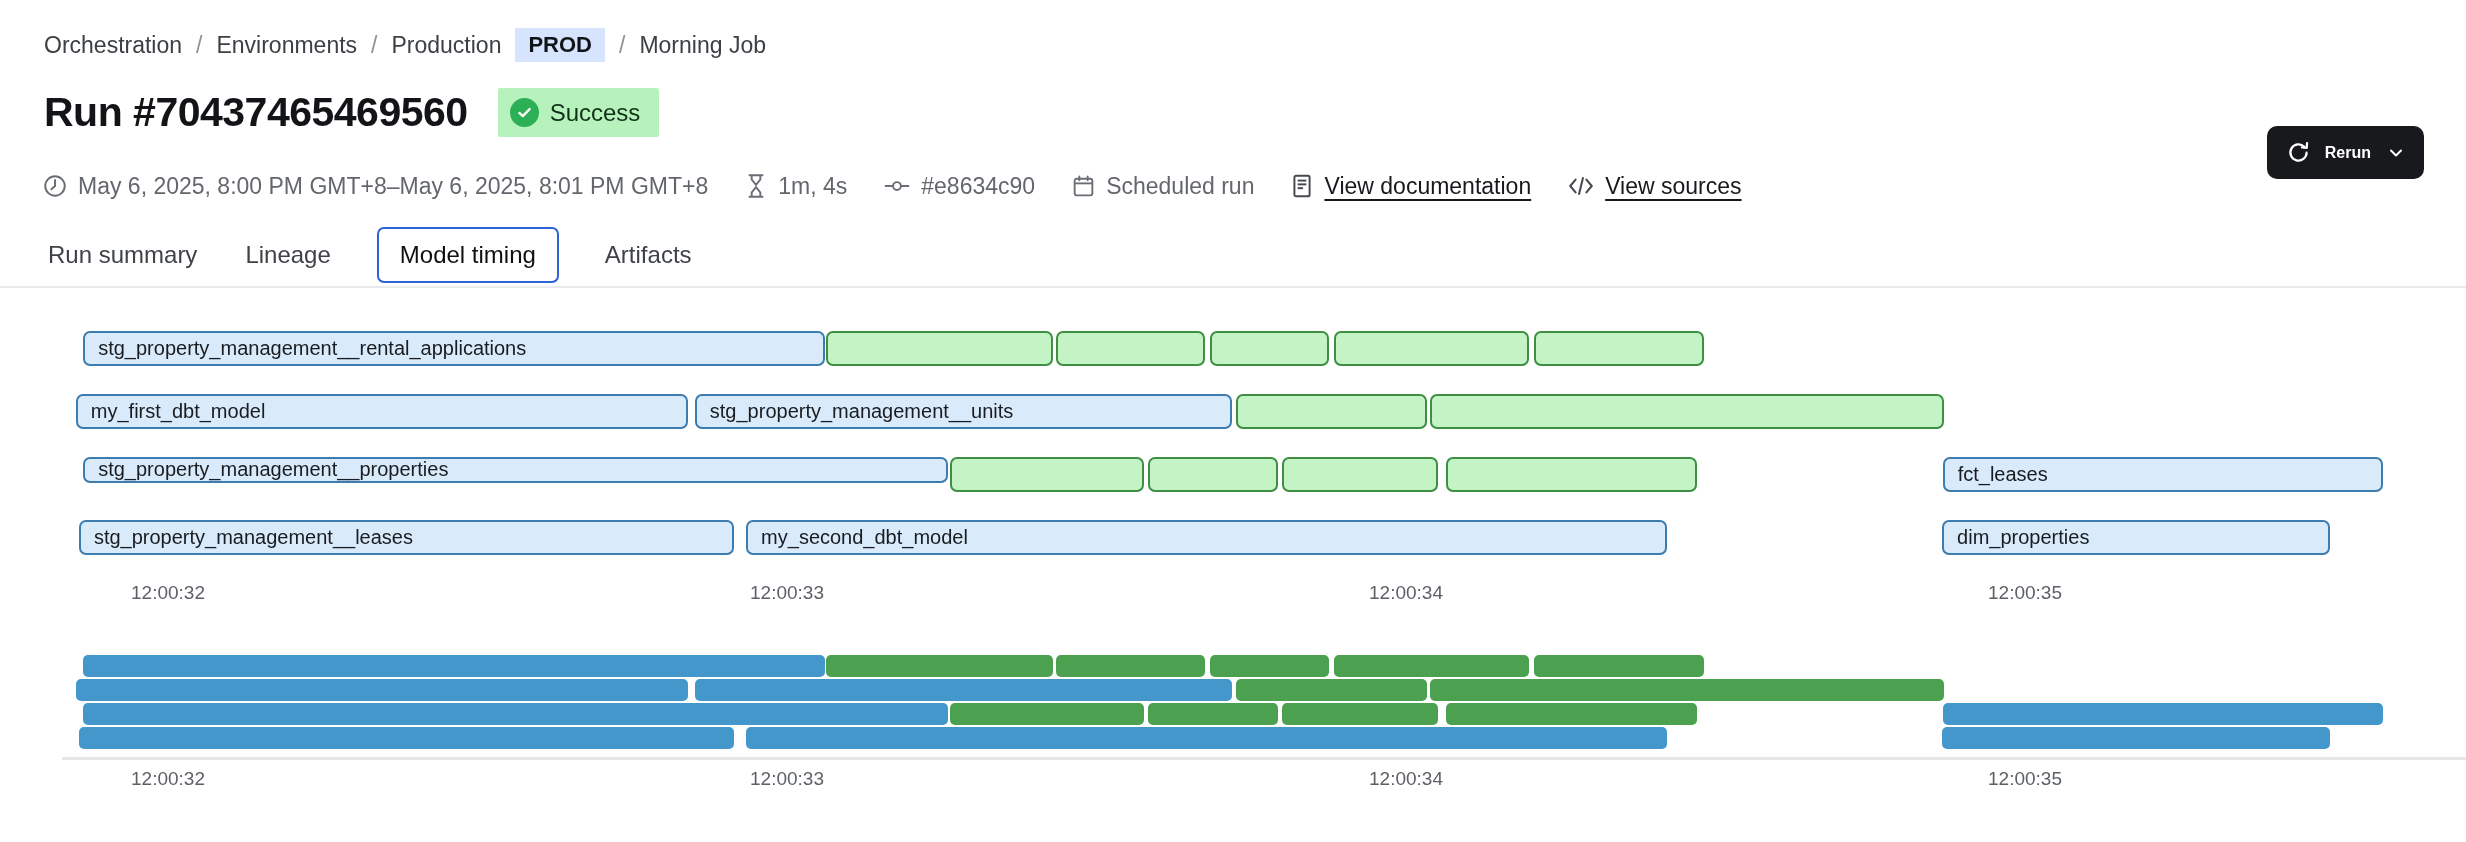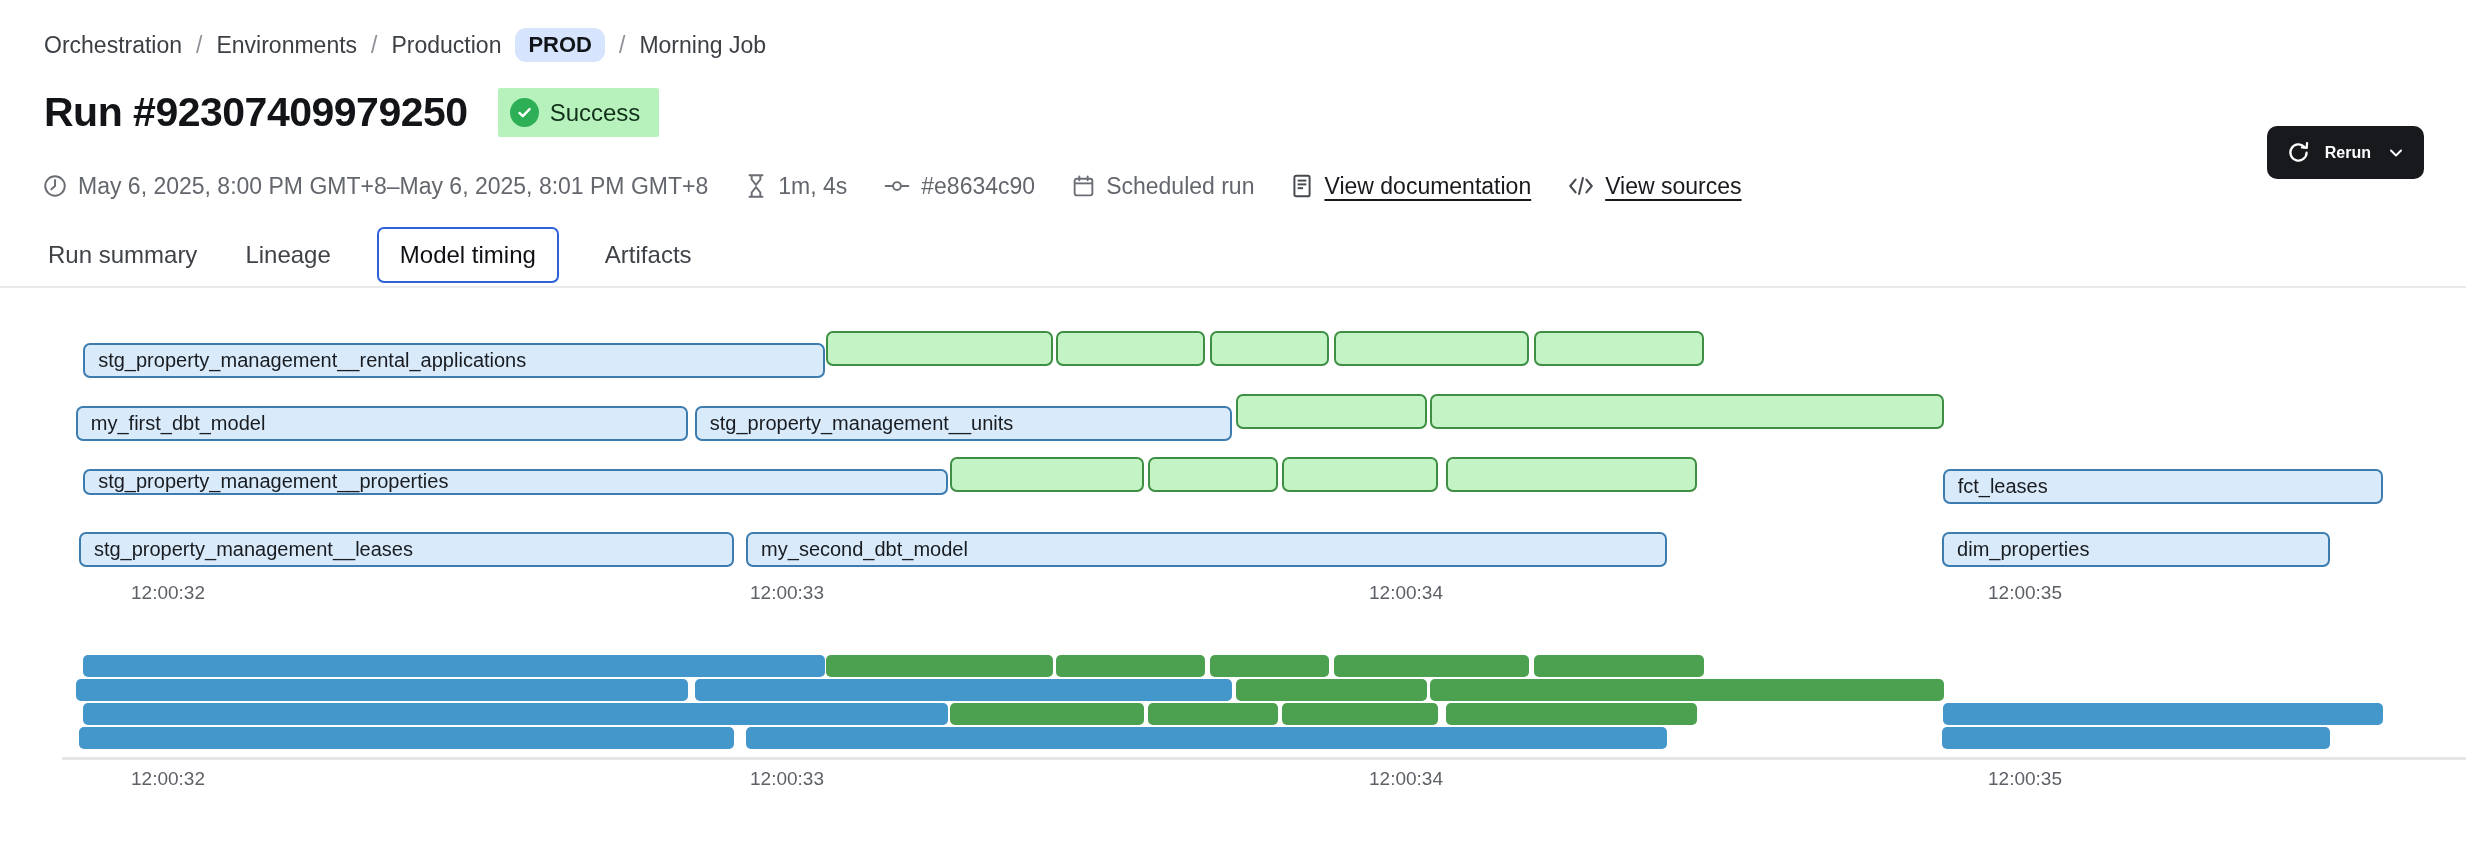--- a/index.html
+++ b/index.html
@@ -4,21 +4,21 @@
 <style>
   html,body{margin:0;padding:0;background:#fff;}
   body{width:2466px;height:842px;position:relative;overflow:hidden;
        font-family:"Liberation Sans", sans-serif;color:#17191d;}
   .abs{position:absolute;}
 
   
   .breadcrumb{left:44px;top:28px;display:flex;align-items:center;gap:14px;font-size:23px;color:#3c4045;font-weight:500;}
   .crumb{cursor:pointer;}
   .crumb-sep{color:#8d9196;font-weight:400;}
-  .env-badge{background:#d7e4fd;color:#101318;font-weight:700;font-size:22px;padding:4px 13px;border-radius:11px;}
+  .env-badge{background:#d7e4fd;color:#101318;font-weight:700;font-size:22px;padding:4px 13px;border-radius:0;}
 
   
   .title-row{left:44px;top:88px;display:flex;align-items:center;gap:30px;}
   .run-title{font-size:41px;font-weight:600;letter-spacing:-0.5px;color:#121417;}
   .status-badge{background:#b7f2bd;border-radius:2px;height:49px;display:flex;align-items:center;gap:11px;padding:0 19px 0 12px;}
   .status-badge .dot{width:29px;height:29px;border-radius:50%;background:#2daf56;display:flex;align-items:center;justify-content:center;}
   .status-badge .txt{font-size:24px;color:#11301a;font-weight:500;}
 
   
   .meta-row{left:42px;top:168px;display:flex;align-items:center;gap:36px;font-size:23px;color:#63676d;height:36px;}
@@ -34,21 +34,21 @@
 
   
   .tabs{left:46px;top:226px;display:flex;align-items:center;gap:44px;font-size:24px;font-weight:500;color:#3f4348;height:58px;}
   .tab{cursor:pointer;padding:0 2px;}
   .tab.active{border:2px solid #2e62d9;border-radius:7px;padding:12px 21px;color:#0e1013;background:#fff;}
   .tab-divider{left:0;top:286px;width:2466px;height:2px;background:#e8eaec;}
 
   
   #chart-layer{left:0;top:0;width:2466px;height:842px;}
   .gbar{position:absolute;box-sizing:border-box;border-radius:7px;display:flex;align-items:center;overflow:hidden;cursor:pointer;}
-  .gbar.model{background:var(--model-fill,#d9eafb);border:2px solid var(--model-border,#3d7cae);margin-top:12px;}
+  .gbar.model{background:var(--model-fill,#d9eafb);border:2px solid var(--model-border,#3d7cae);}
   .gbar.test{background:var(--test-fill,#c4f4c6);border:2px solid var(--test-border,#3e8f44);}
   .gbar span{font-size:20px;color:#191c20;padding-left:13px;white-space:nowrap;}
   .mbar{position:absolute;border-radius:5px;}
   .mbar.model{background:var(--overview-model,#4397cb);}
   .mbar.test{background:var(--overview-test,#4ba14f);}
   .tick{position:absolute;width:140px;text-align:center;font-size:19px;color:#5d6167;}
   .overview-axis-line{left:62px;top:757px;width:2404px;height:3px;background:#e4e6e8;}
   .overview-region{left:62px;top:651px;width:2404px;height:104px;cursor:crosshair;}
 </style>
 </head>
@@ -59,21 +59,21 @@
   <span class="crumb-sep">/</span>
   <span class="crumb">Environments</span>
   <span class="crumb-sep">/</span>
   <span class="crumb">Production</span>
   <span class="env-badge">PROD</span>
   <span class="crumb-sep">/</span>
   <span class="crumb">Morning Job</span>
 </div>
 
 <div class="abs title-row">
-  <span class="run-title">Run #92307409979250</span>
+  <span class="run-title">Run #70437465469560</span>
   <span class="status-badge">
     <span class="dot">
       <svg width="17" height="17" viewBox="0 0 16 16">
           <path d="M3.2 8.4 6.4 11.4 12.8 4.8" fill="none" stroke="#fff" stroke-width="2.2" stroke-linecap="round" stroke-linejoin="round"></path>
         </svg>
     </span>
     <span class="txt">Success</span>
   </span>
 </div>
 

